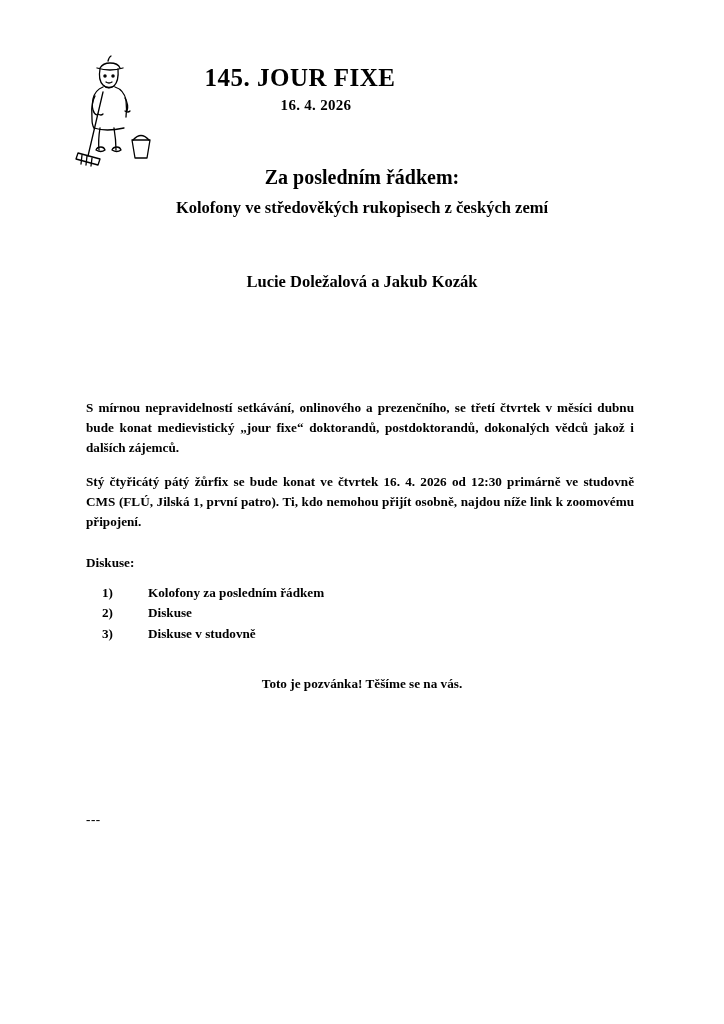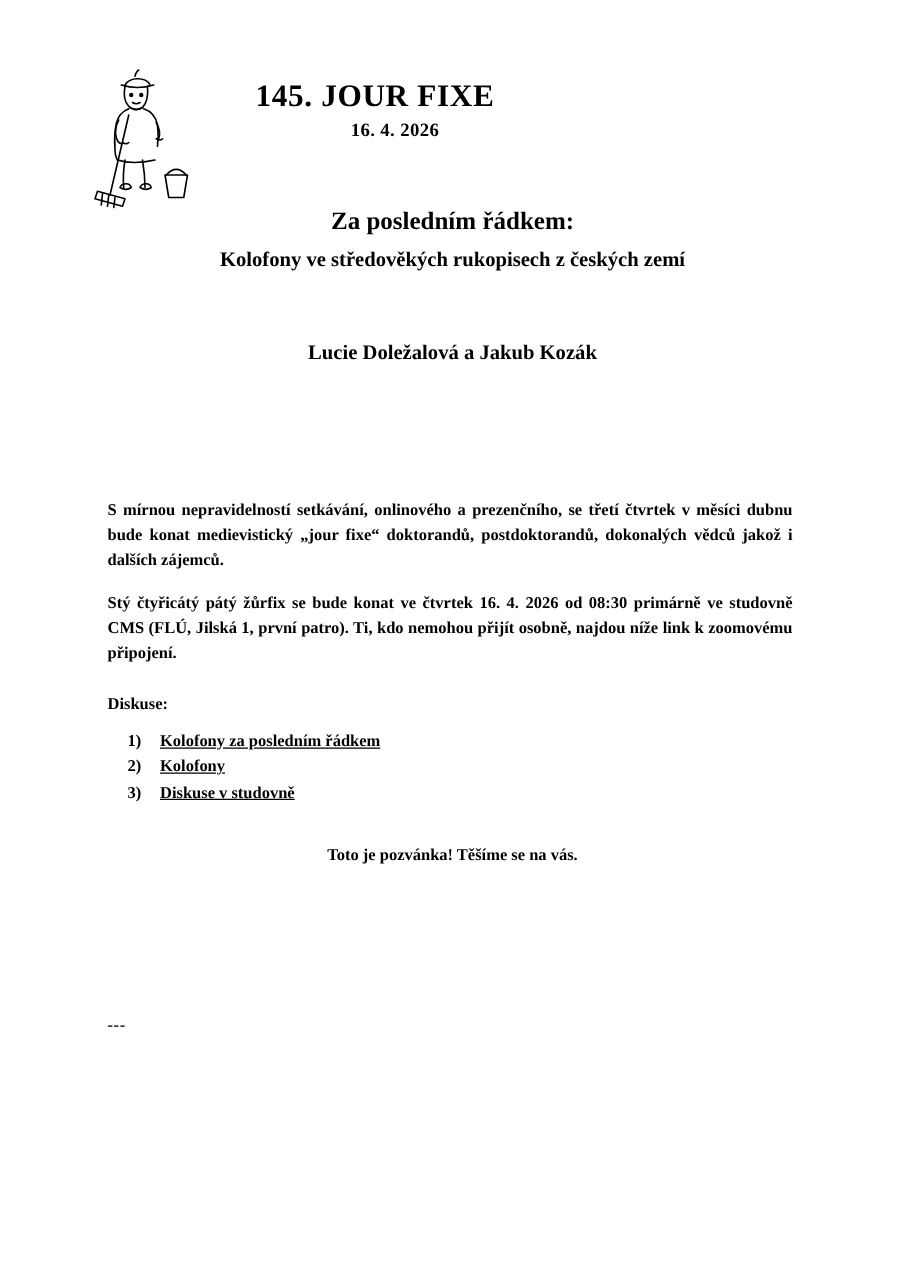--- a/index.html
+++ b/index.html
@@ -106,23 +106,22 @@
     padding-left: 16px;
     position: relative;
   }
   .item-num {
     position: absolute;
     left: 16px;
     width: 24px;
     text-align: left;
   }
   .item-text {
-    margin-left: 26px;
+    margin-left: 46px;
     display: inline-block;
-    text-decoration: underline;
   }
   .closing {
     font-size: 13.2px;
     font-weight: bold;
     margin-top: 32px;
     text-align: center;
   }
   .dashes {
     position: absolute;
     left: 86px;
@@ -188,32 +187,32 @@
 
   <div class="subject-block">
     <div class="subject-line1">Za posledním řádkem:</div>
     <div class="subject-line2">Kolofony ve středověkých rukopisech z českých zemí</div>
   </div>
 
   <div class="authors">Lucie Doležalová a Jakub Kozák</div>
 
   <div class="body-block">
     <p class="para">S mírnou nepravidelností setkávání, onlinového a prezenčního, se třetí čtvrtek v měsíci dubnu bude konat medievistický „jour fixe“ doktorandů, postdoktorandů, dokonalých vědců jakož i dalších zájemců.</p>
-    <p class="para">Stý čtyřicátý pátý žůrfix se bude konat ve čtvrtek 16. 4. 2026 od 08:30 primárně ve studovně CMS (FLÚ, Jilská 1, první patro). Ti, kdo nemohou přijít osobně, najdou níže link k zoomovému připojení.</p>
+    <p class="para">Stý čtyřicátý pátý žůrfix se bude konat ve čtvrtek 16. 4. 2026 od 12:30 primárně ve studovně CMS (FLÚ, Jilská 1, první patro). Ti, kdo nemohou přijít osobně, najdou níže link k zoomovému připojení.</p>
 
     <div class="program-label">Diskuse:</div>
 
     <ul class="program-list">
       <li>
         <span class="item-num">1)</span>
         <span class="item-text">Kolofony za posledním řádkem</span>
       </li>
       <li>
         <span class="item-num">2)</span>
-        <span class="item-text">Kolofony</span>
+        <span class="item-text">Diskuse</span>
       </li>
       <li>
         <span class="item-num">3)</span>
         <span class="item-text">Diskuse v studovně</span>
       </li>
     </ul>
 
     <div class="closing">Toto je pozvánka! Těšíme se na vás.</div>
   </div>
 

